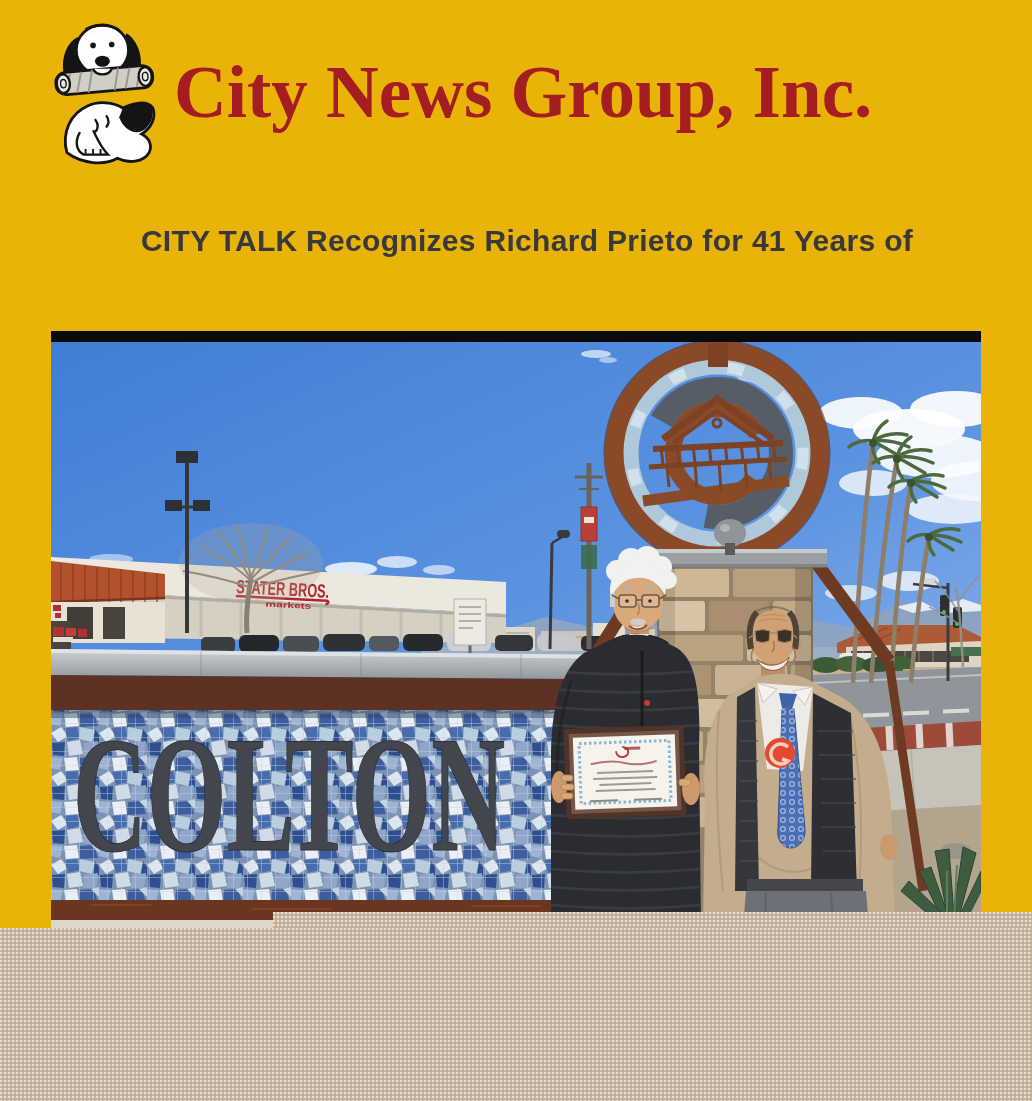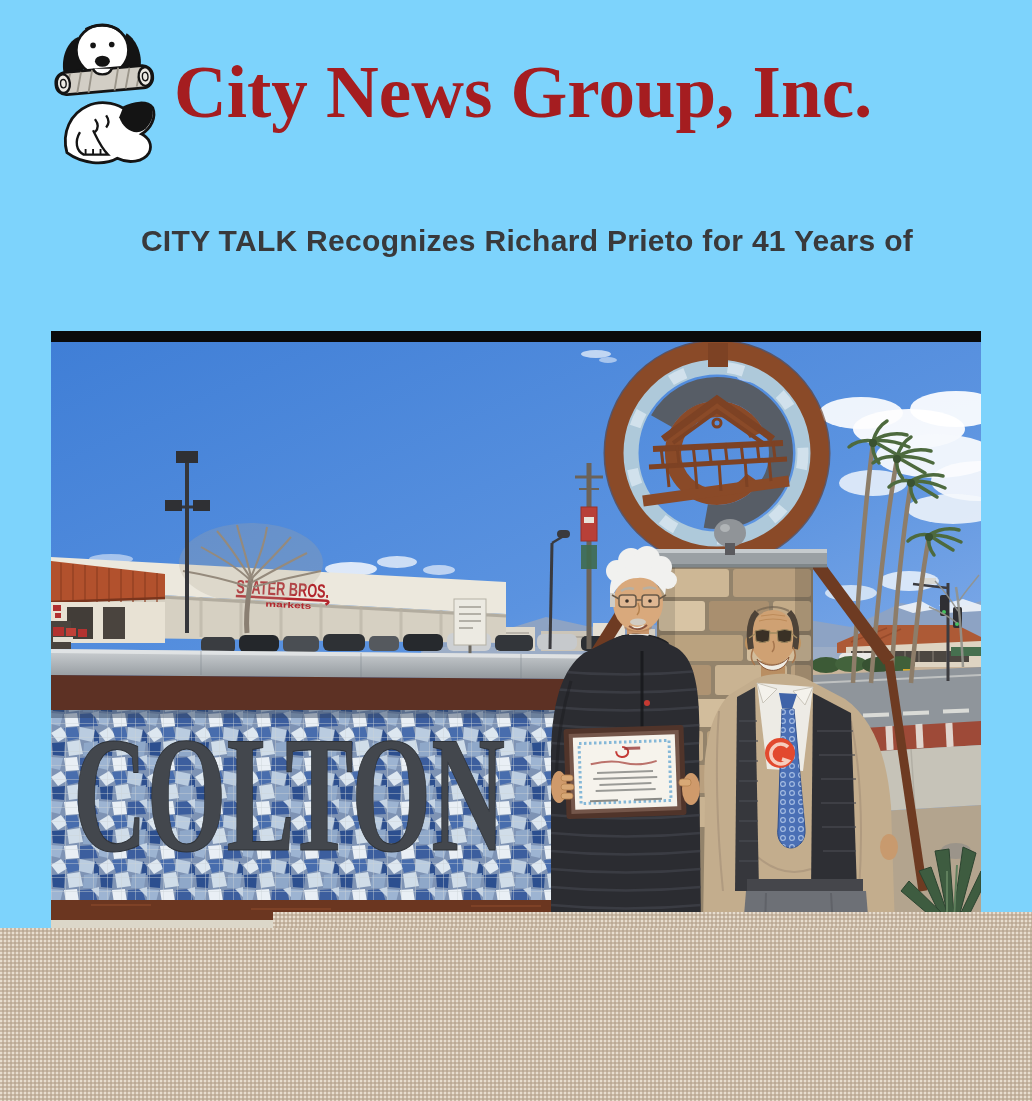--- a/index.html
+++ b/index.html
@@ -1,16 +1,16 @@
 <!DOCTYPE html>
 <html><head>
 <meta charset="utf-8">
 <style>
   html,body{margin:0;padding:0;background:#ffffff;}
-  .page{position:relative;width:1032px;height:1101px;background:#7dd3fc;overflow:hidden;
+  .page{position:relative;width:1032px;height:1101px;background:#eab308;overflow:hidden;
         font-family:"Liberation Sans",sans-serif;}
   .masthead{position:absolute;top:14px;left:52px;display:flex;align-items:center;gap:10px;}
   .dog-logo svg{display:block;}
   .brand{margin:0;font-family:"Liberation Serif",serif;font-weight:700;font-size:73px;
          color:#a51d20;letter-spacing:0;white-space:nowrap;}
   .headline{position:absolute;top:211px;left:0;width:100%;margin:11px;text-align:center;
             font-size:30px;line-height:38px;font-weight:700;color:#39393b;letter-spacing:.3px;}
   .headline span{display:block;}
   .photo{position:absolute;left:51px;top:331px;width:930px;height:597px;margin:0;}
   .tanpat{background-color:#c9b8a5;

